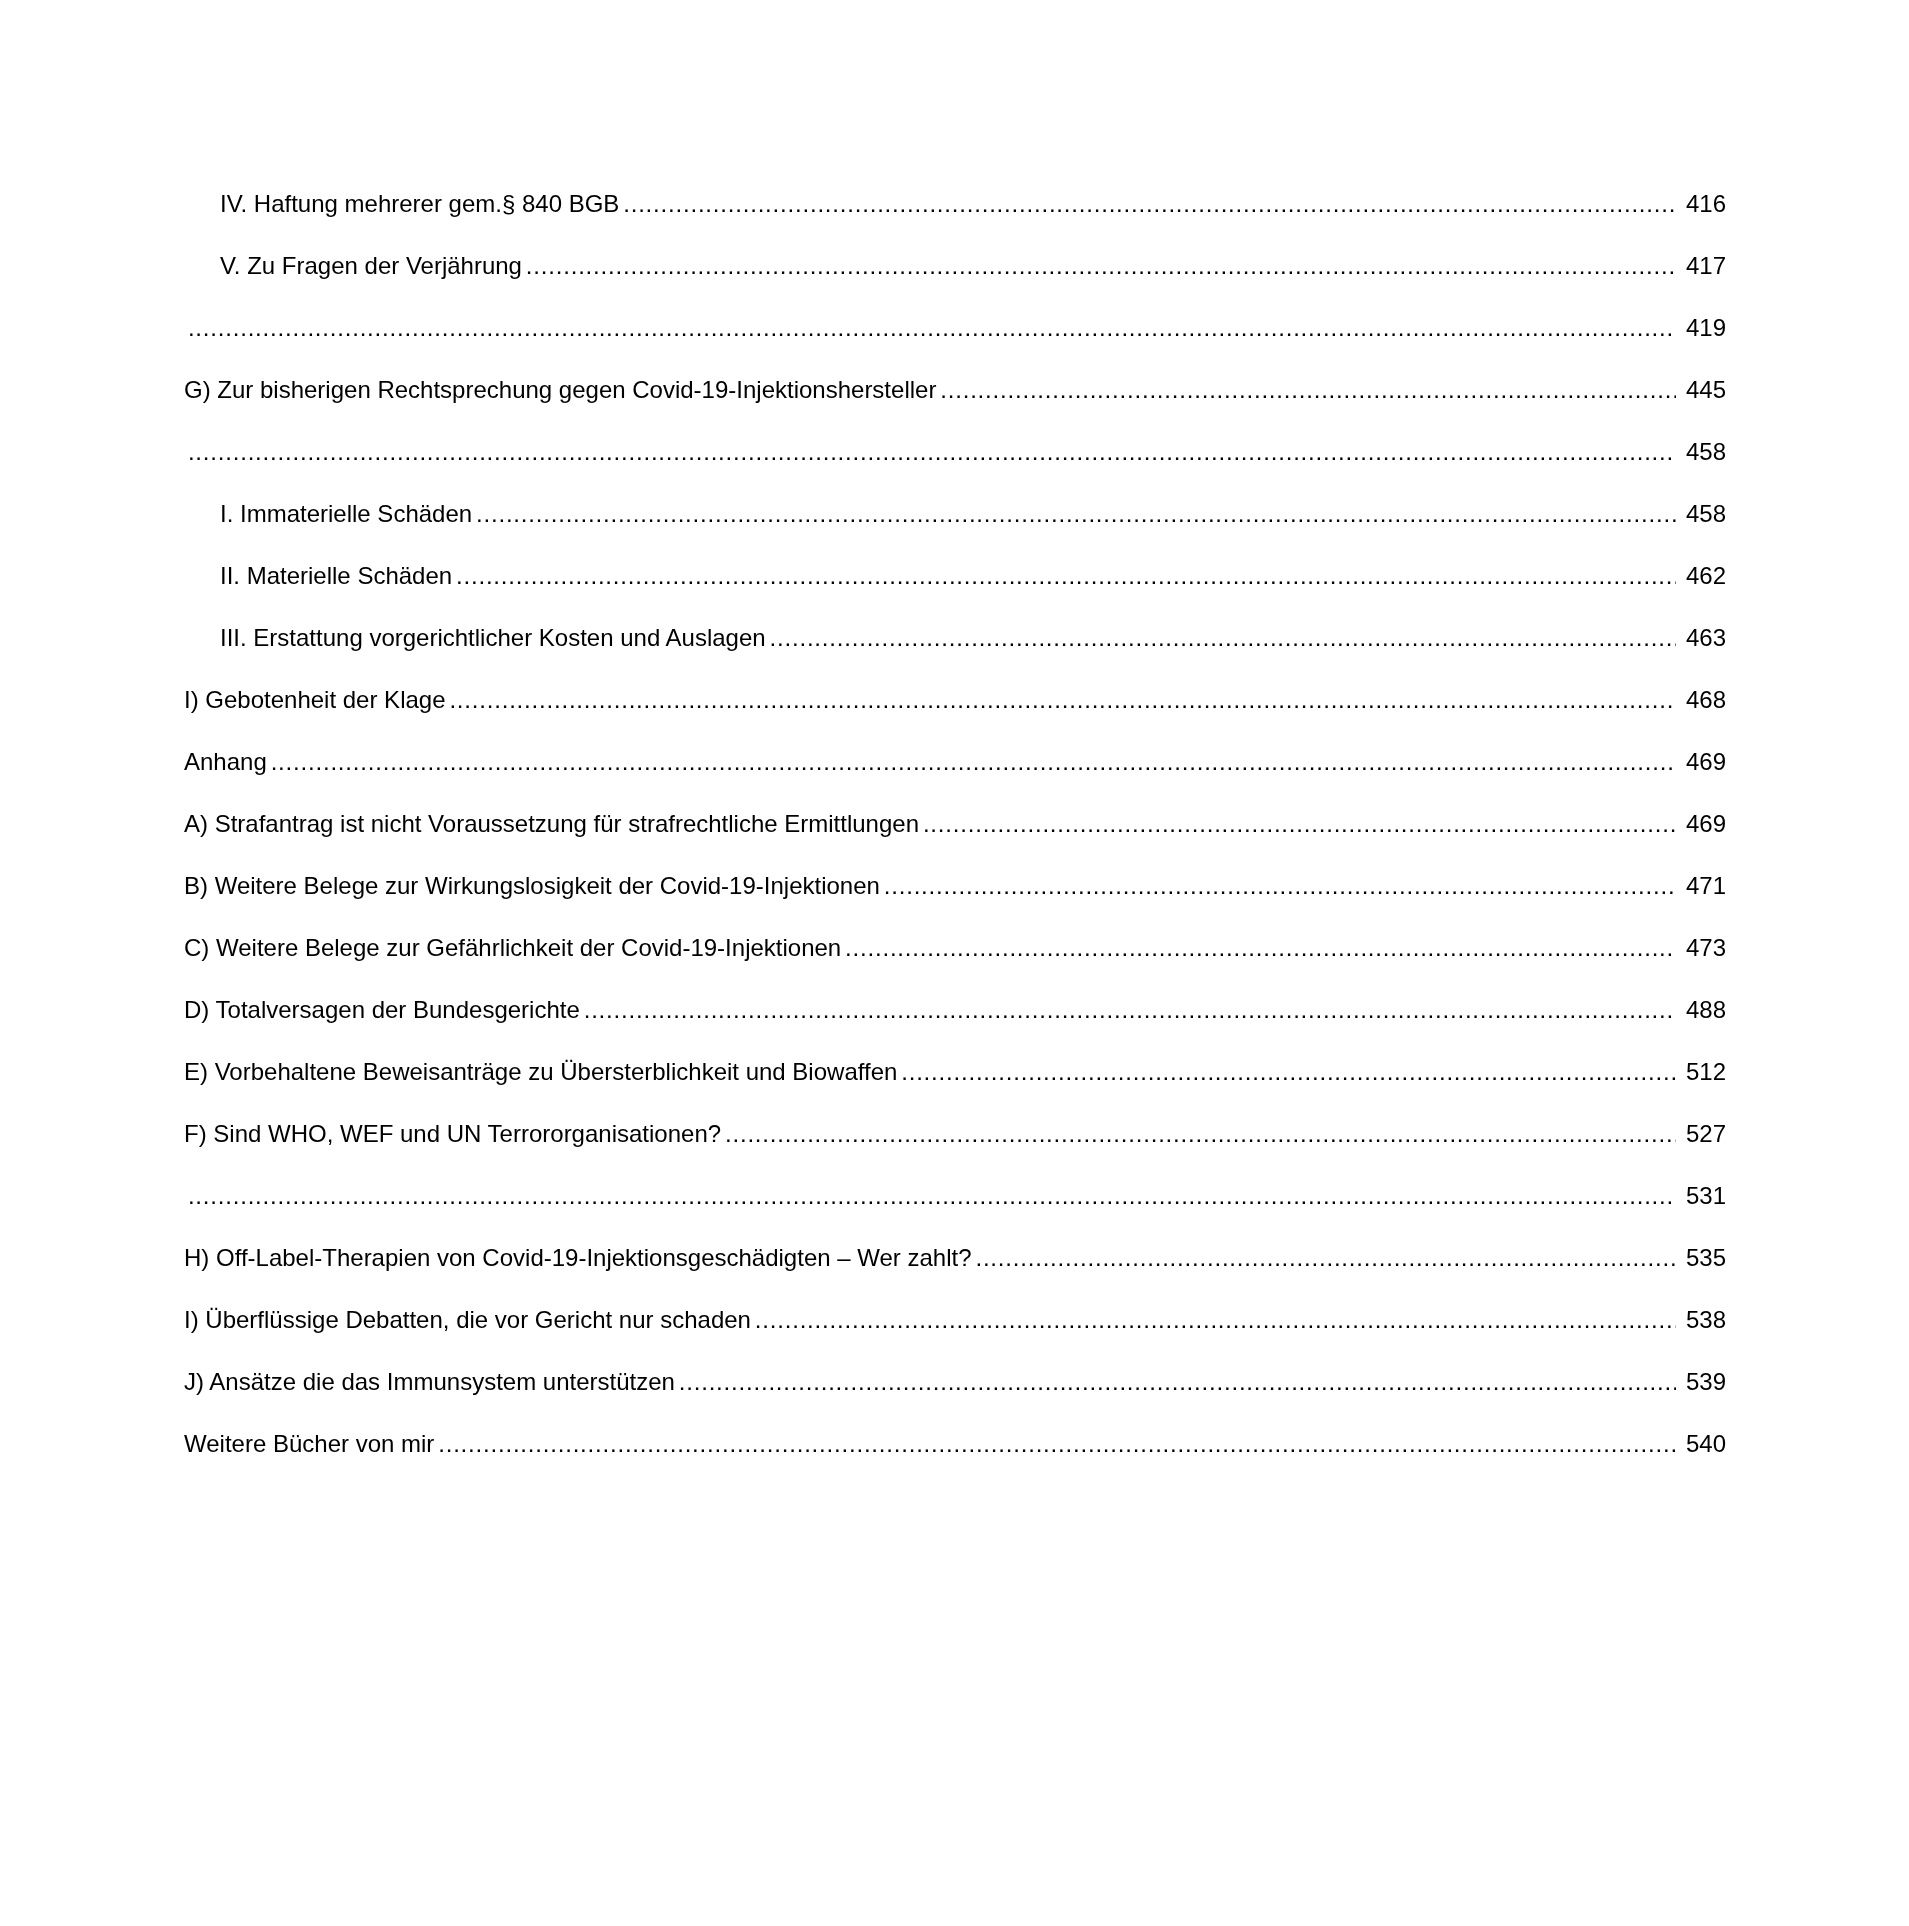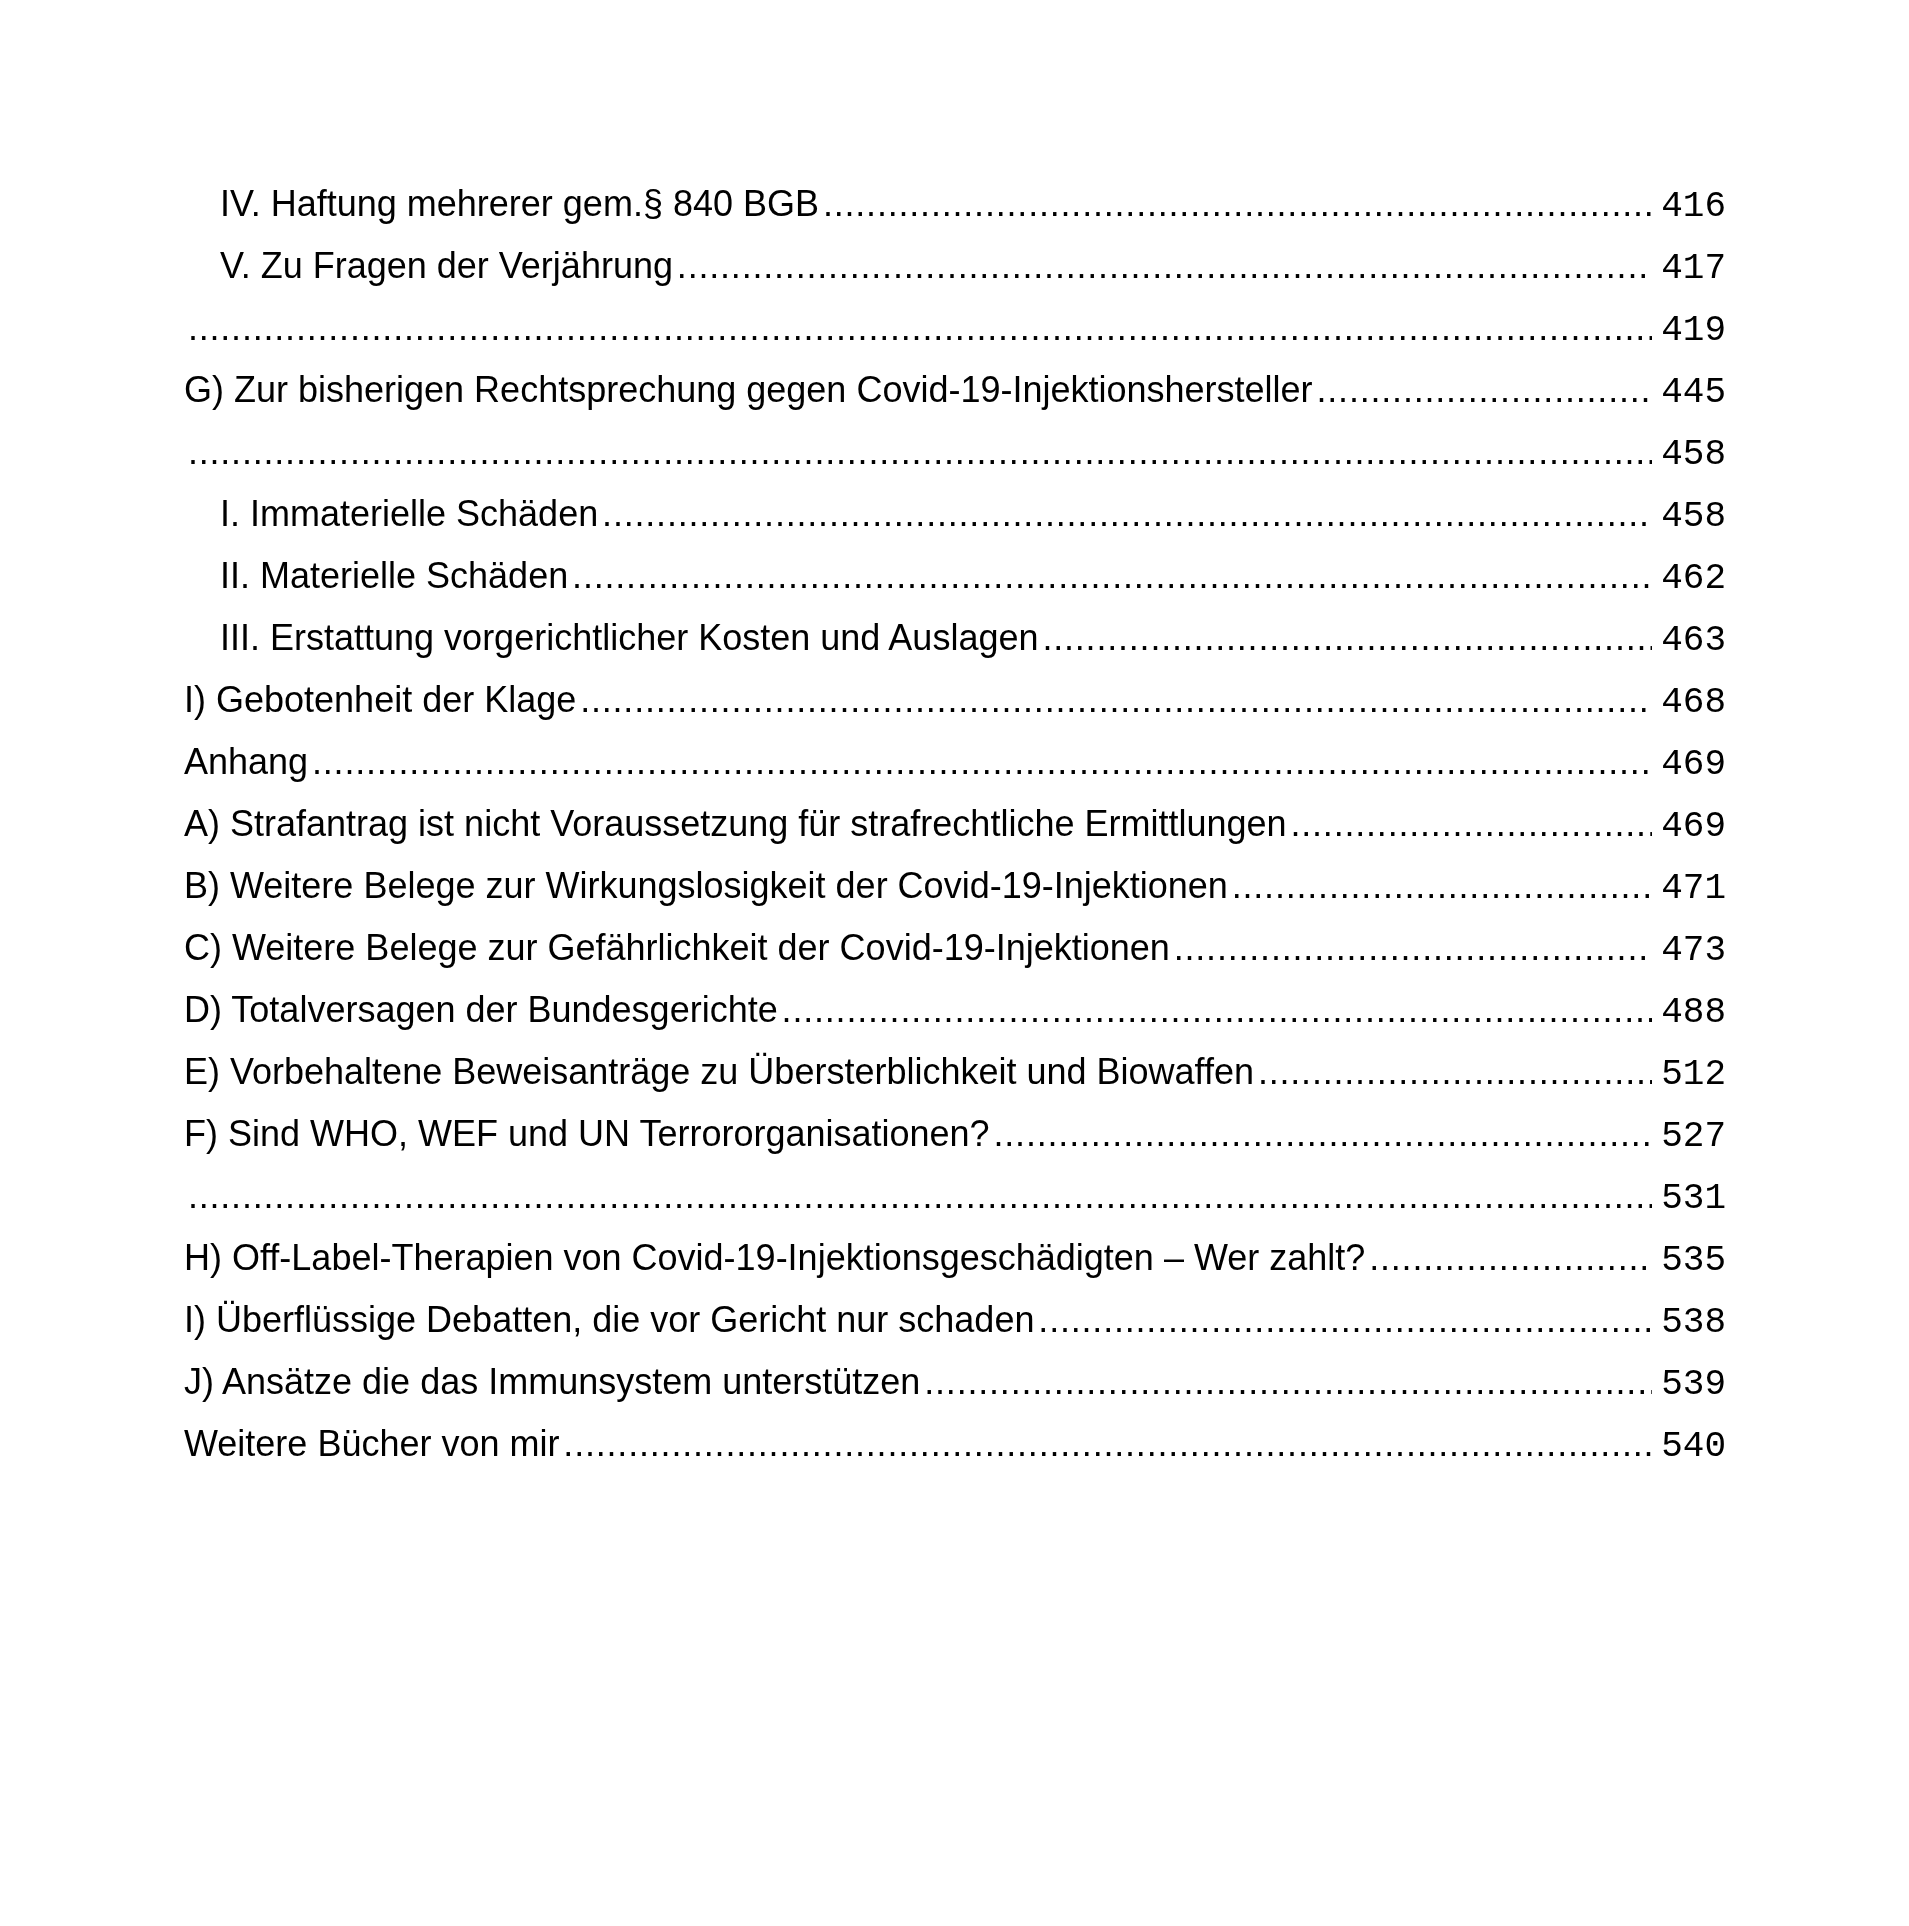--- a/index.html
+++ b/index.html
@@ -24,42 +24,41 @@
     position: absolute;
     left: 184px;
     top: 173px;
     width: 1542px;
   }
   .toc-row {
     display: flex;
     align-items: baseline;
     height: 62px;
     line-height: 62px;
-    font-size: 36px;
+    font-size: 24px;
     white-space: nowrap;
   }
   .toc-row.sub {
     padding-left: 36px;
   }
   .toc-label {
     flex: 0 0 auto;
   }
   .toc-dots {
     flex: 1 1 auto;
     min-width: 0;
     overflow: hidden;
     white-space: nowrap;
     letter-spacing: 0.8px;
     padding-left: 3.9px;
   }
   .toc-pagenum {
     flex: 0 0 auto;
     padding-left: 9.6px;
     text-align: right;
-    font-family: Liberation Mono, monospace;
   }
 </style>
 </head>
 <body>
 
 <div class="page">
 
   <div class="toc">
 
   <div class="toc-row sub">

